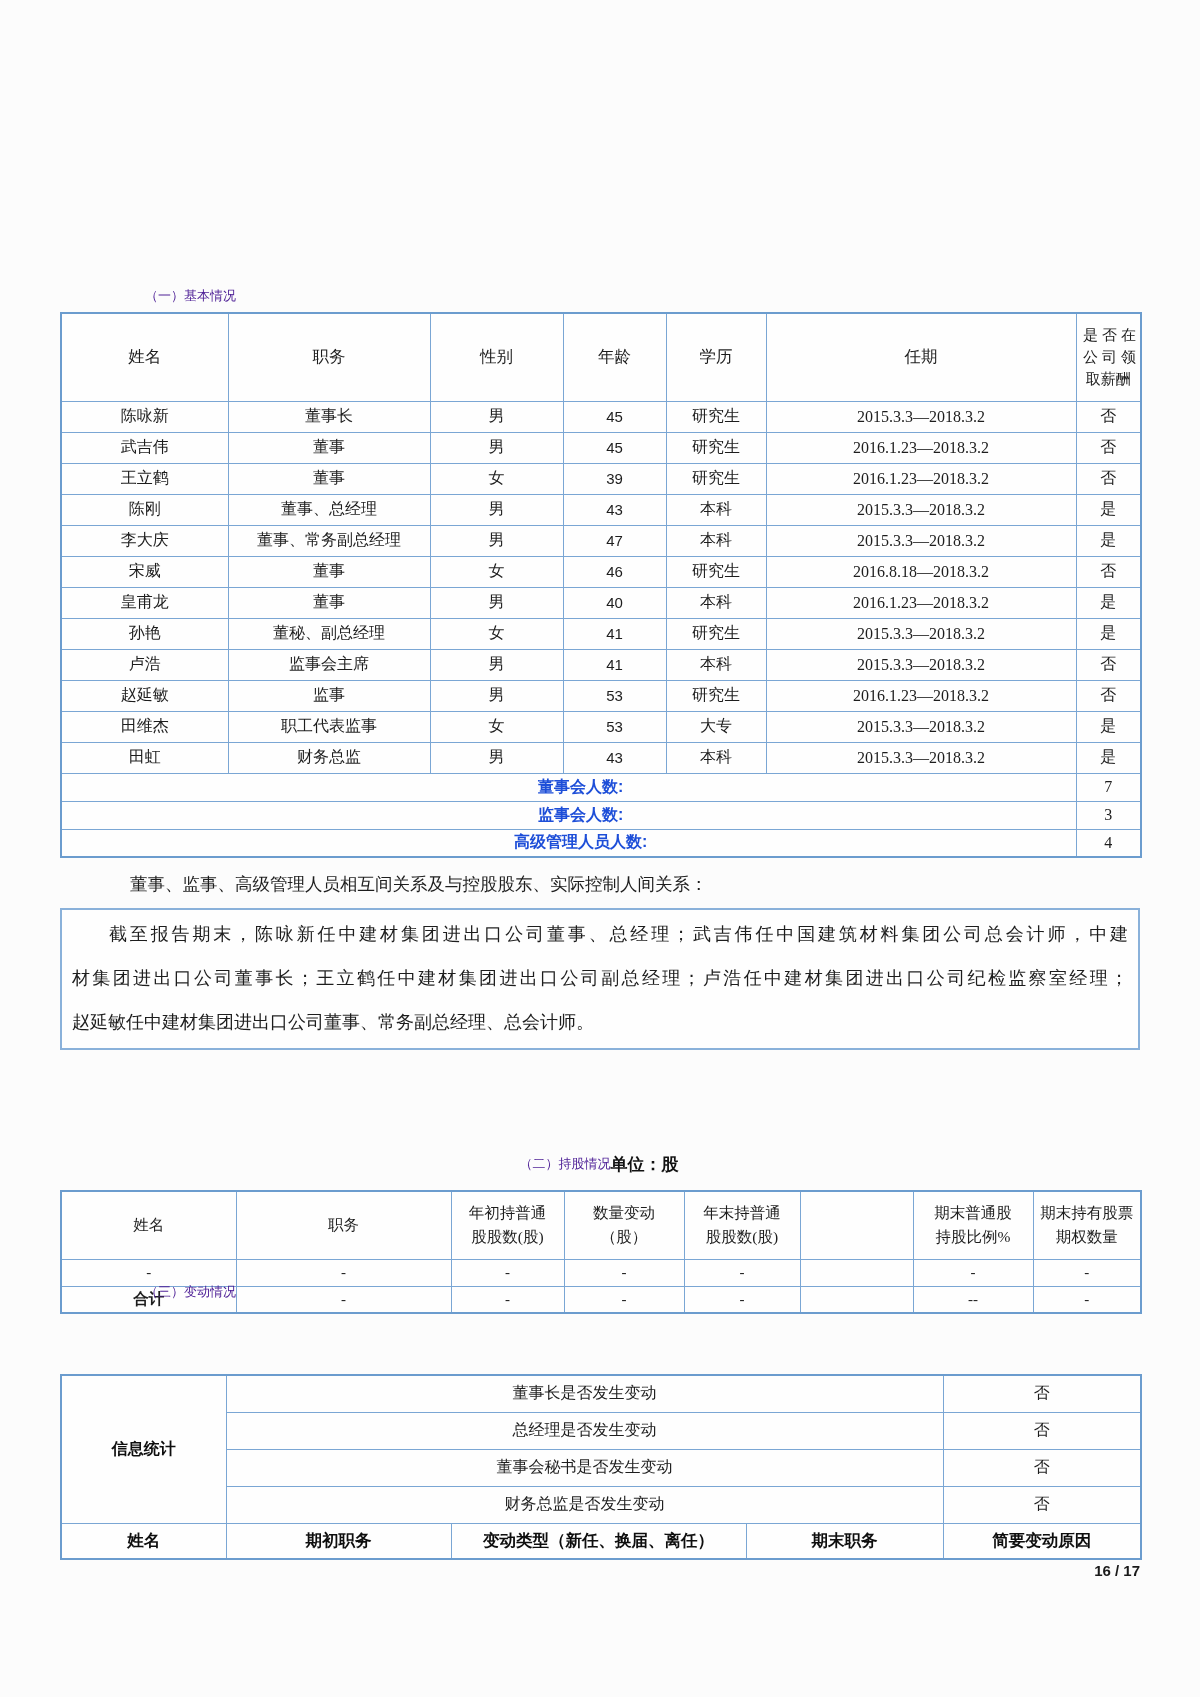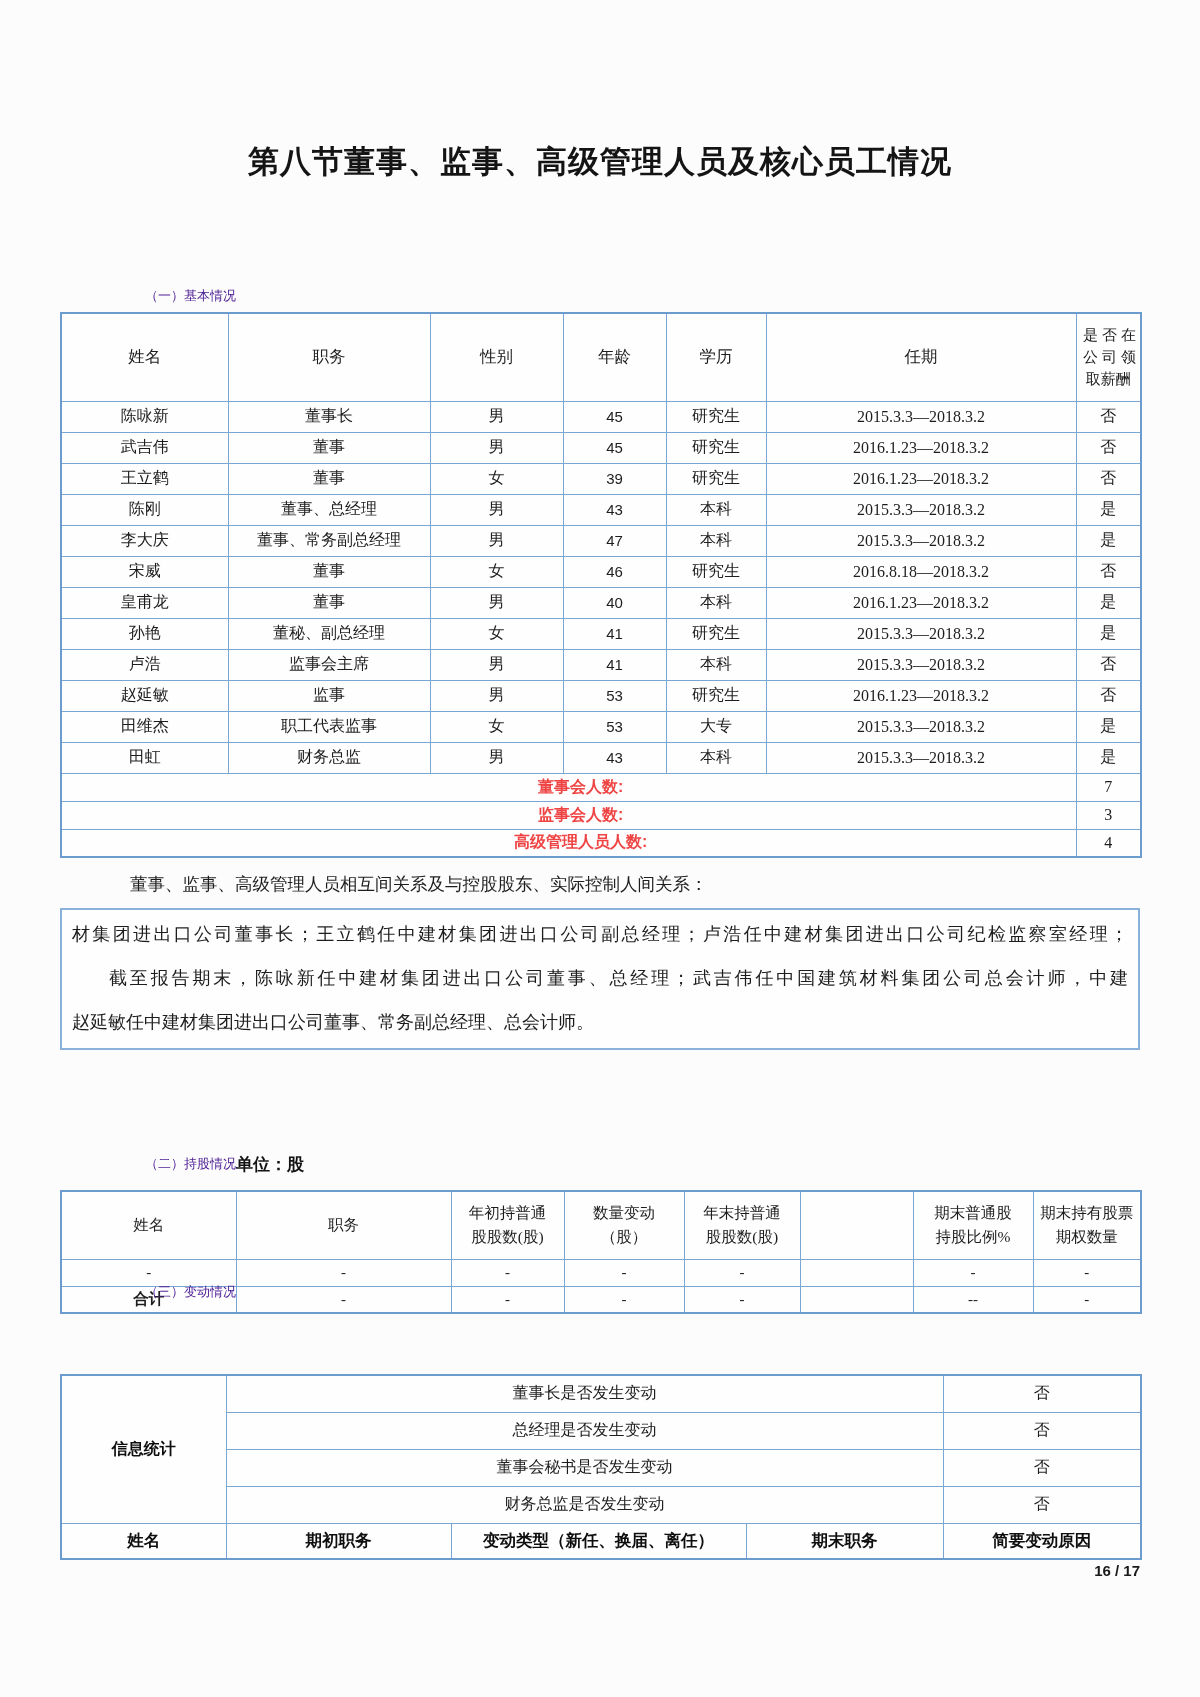--- a/index.html
+++ b/index.html
@@ -44,35 +44,35 @@
 
   
   #basic-table{top:312px;}
   #basic-table thead tr{height:88px;}
   #basic-table thead th{font-size:16.5px;}
   #basic-table tbody.databody tr{height:31px;}
   #basic-table .num{font-family:"Liberation Sans",sans-serif;font-size:15px;}
   .paid-hdr div{font-size:15px;line-height:22px;}
   .paid-hdr div:nth-child(-n+2){letter-spacing:4px;margin-right:-4px;text-align:right;}
   tr.sum-row{height:28px;}
-  .sum-label{font-family:"Liberation Sans",sans-serif;font-weight:bold;font-size:16px;color:#ef4444;padding-left:28px;}
+  .sum-label{font-family:"Liberation Sans",sans-serif;font-weight:bold;font-size:16px;color:#1d4ed8;padding-left:28px;}
   .sum-value{font-size:16px;}
 
   
   .rel-lead{top:870px;font-size:17.5px;line-height:28px;padding-left:70px;}
   .rel-box{
     top:908px;border:2px solid #8ab1da;background:#fefefe;
     padding:2px 10px 4px;font-size:18px;line-height:44px;
   }
   .rel-box .line{text-align:justify;text-align-last:justify;}
   .rel-box .line.first{text-indent:37px;}
   .rel-box .line.last{text-align-last:left;}
 
   
-  .holding-head{top:1152px;display:flex;justify-content:flex-start;align-items:flex-end;}
+  .holding-head{top:1152px;display:flex;justify-content:center;align-items:flex-end;}
   .holding-head .h3{padding-left:85px;}
   .unit-label{
     font-family:"Liberation Sans",sans-serif;font-weight:bold;
     font-size:17px;margin-right:87px;color:#121212;
   }
   #holding-table{top:1190px;}
   #holding-table thead tr{height:68px;}
   #holding-table thead th div{font-size:15.5px;line-height:24px;}
   #holding-table tbody tr{height:27px;}
   #holding-table tbody td{font-size:15px;}
@@ -94,21 +94,20 @@
     top:1562px;text-align:right;
     font-family:"Liberation Sans",sans-serif;font-weight:bold;
     font-size:15px;color:#1a1a1a;
   }
 </style>
 </head>
 <body>
 
 <div class="page">
 
-  <div class="abs doc-title">第八节董事、监事、高级管理人员及核心员工情况</div>
 
 
   <div class="abs h3 h3-basic">（一）基本情况</div>
 
   <table id="basic-table" class="abs tbl">
     <colgroup>
       <col style="width:167px">
         <col style="width:202px">
         <col style="width:133px">
       <col style="width:103px">
@@ -252,22 +251,22 @@
       </tr>
       <tr class="sum-row">
         <td colspan="6" class="sum-label">高级管理人员人数:</td>
         <td class="sum-value">4</td>
       </tr>
     </tbody>
   </table>
 
   <div class="abs rel-lead">董事、监事、高级管理人员相互间关系及与控股股东、实际控制人间关系：</div>
   <div class="abs rel-box">
+    <div class="line first">截至报告期末，陈咏新任中建材集团进出口公司董事、总经理；武吉伟任中国建筑材料集团公司总会计师，中建</div>
     <div class="line">材集团进出口公司董事长；王立鹤任中建材集团进出口公司副总经理；卢浩任中建材集团进出口公司纪检监察室经理；</div>
-    <div class="line first">截至报告期末，陈咏新任中建材集团进出口公司董事、总经理；武吉伟任中国建筑材料集团公司总会计师，中建</div>
     <div class="line last">赵延敏任中建材集团进出口公司董事、常务副总经理、总会计师。</div>
   </div>
 
   <div class="abs holding-head">
     <div class="h3">（二）持股情况</div>
     <div class="unit-label">单位：股</div>
   </div>
 
   <table id="holding-table" class="abs tbl">
     <colgroup>

